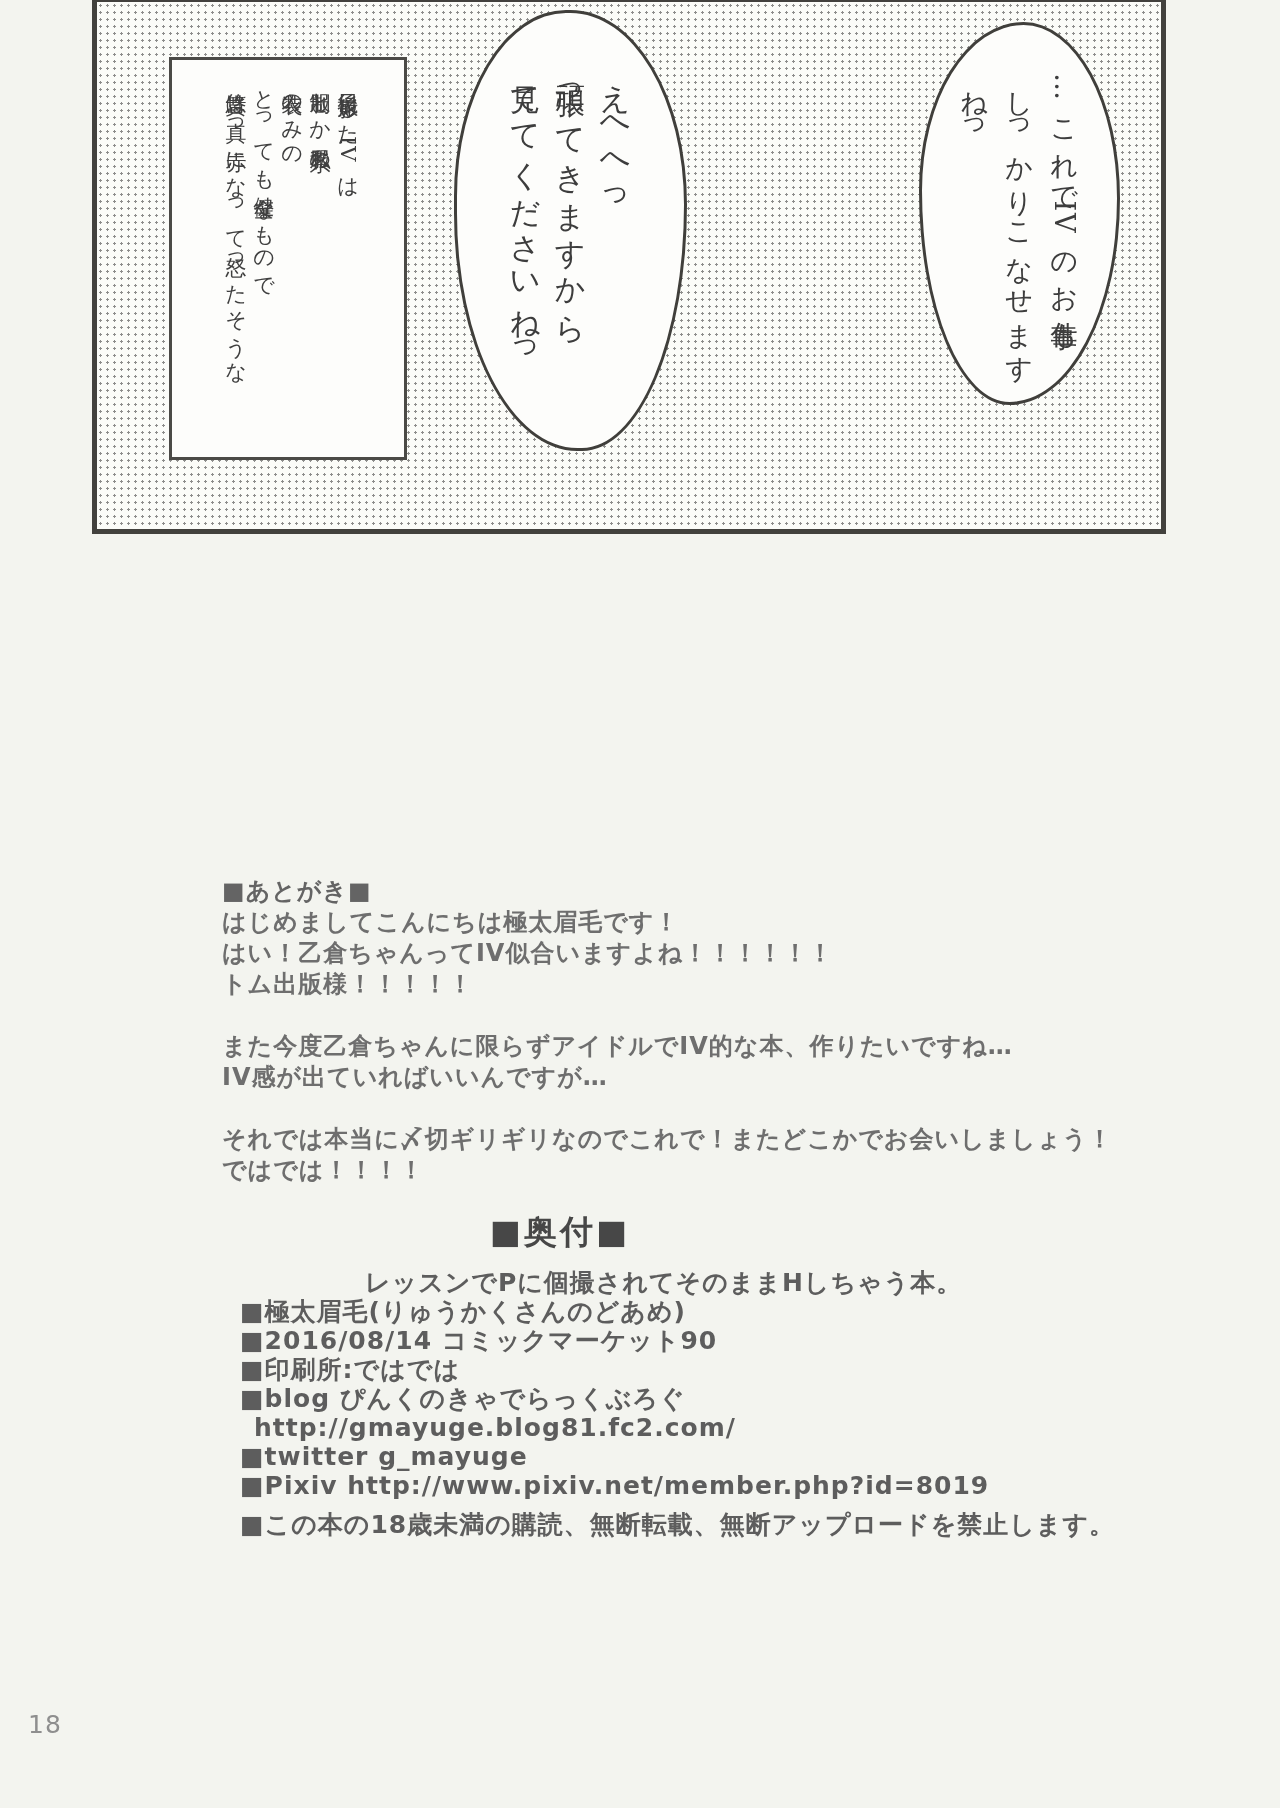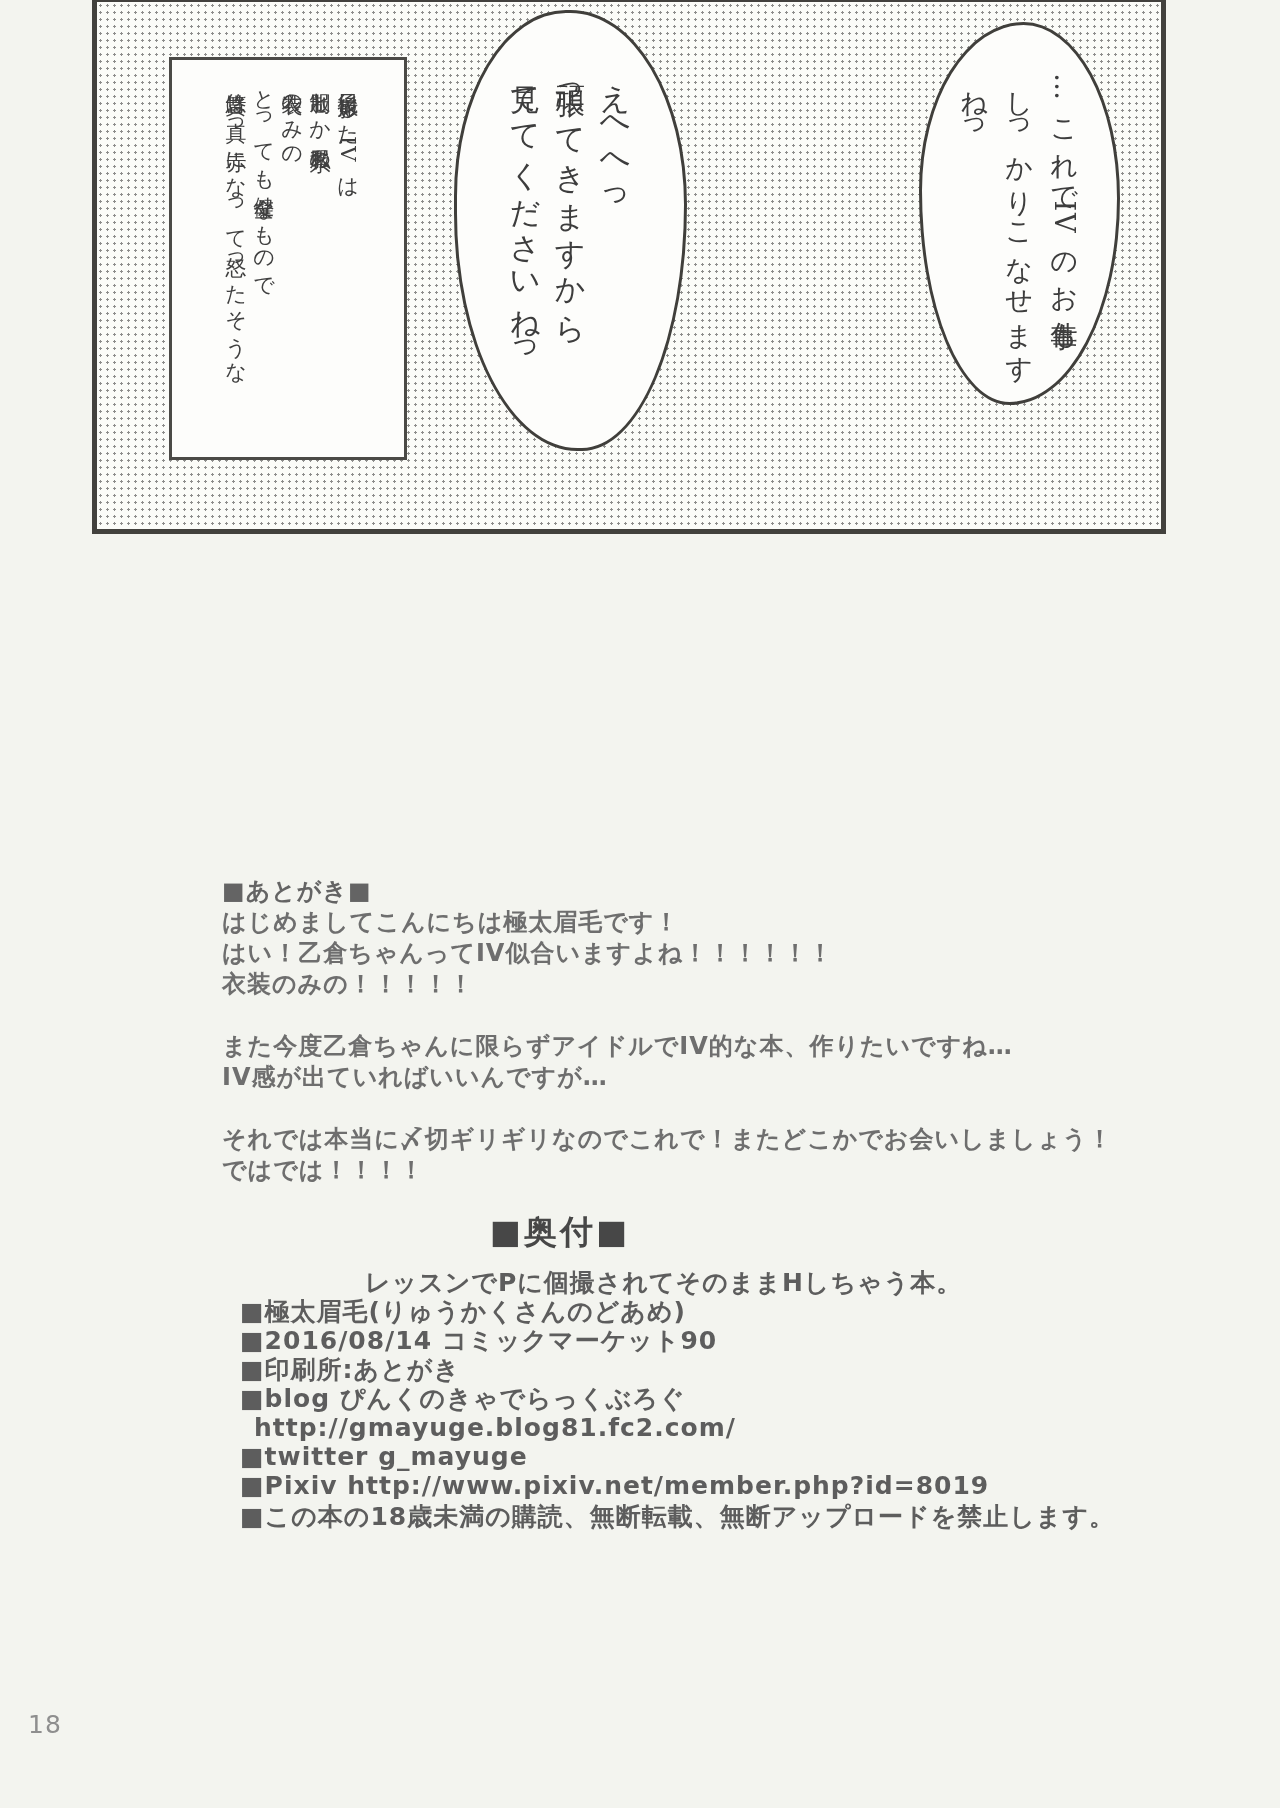--- a/index.html
+++ b/index.html
@@ -75,21 +75,21 @@
     font-size:25px; line-height:29px; font-weight:bold;
     color:#5d5d5d; letter-spacing:1px;
   }
   .colo-title {
     font-size:33px; line-height:44px; text-align:center;
     letter-spacing:3px; color:#474747; margin-bottom:14px; width:640px;
   }
   .colo-line { min-height:29px; white-space:nowrap; }
   .colo-line.indent-deep { padding-left:125px; }
   .colo-line.indent-small { padding-left:14px; }
-  .colo-notice { margin-top:2px; white-space:nowrap; }
+  .colo-notice { margin-top:10px; white-space:nowrap; }
 
   
   .page-number {
     position:absolute; left:28px; top:1710px;
     font-size:25px; color:#8e8e8e; letter-spacing:1px;text-align:right;
   }
 </style>
 </head>
 <body>
 
@@ -121,35 +121,35 @@
         <span>しっかりこなせますねっ</span>
       </div>
     </div>
 
   </div>
 
   <div class="afterword">
     <div class="aft-line aft-title">■あとがき■</div>
     <div class="aft-line">はじめましてこんにちは極太眉毛です！</div>
     <div class="aft-line">はい！乙倉ちゃんってIV似合いますよね！！！！！！</div>
-    <div class="aft-line">衣装のみの！！！！！</div>
+    <div class="aft-line">トム出版様！！！！！</div>
     <div class="aft-line"></div>
     <div class="aft-line">また今度乙倉ちゃんに限らずアイドルでIV的な本、作りたいですね…</div>
     <div class="aft-line">IV感が出ていればいいんですが…</div>
     <div class="aft-line"></div>
     <div class="aft-line">それでは本当に〆切ギリギリなのでこれで！またどこかでお会いしましょう！</div>
     <div class="aft-line">ではでは！！！！</div>
   </div>
 
   <div class="colophon">
     <div class="colo-title">■奥付■</div>
     <div class="colo-line indent-deep">レッスンでPに個撮されてそのままHしちゃう本。</div>
     <div class="colo-line">■極太眉毛(りゅうかくさんのどあめ)</div>
     <div class="colo-line">■2016/08/14 コミックマーケット90</div>
-    <div class="colo-line">■印刷所:あとがき</div>
+    <div class="colo-line">■印刷所:ではでは</div>
     <div class="colo-line">■blog ぴんくのきゃでらっくぶろぐ</div>
     <div class="colo-line indent-small">http://gmayuge.blog81.fc2.com/</div>
     <div class="colo-line">■twitter g_mayuge</div>
     <div class="colo-line">■Pixiv http://www.pixiv.net/member.php?id=8019</div>
     <div class="colo-notice">■この本の18歳未満の購読、無断転載、無断アップロードを禁止します。</div>
   </div>
 
   <div class="page-number">18</div>
 
 </div>

